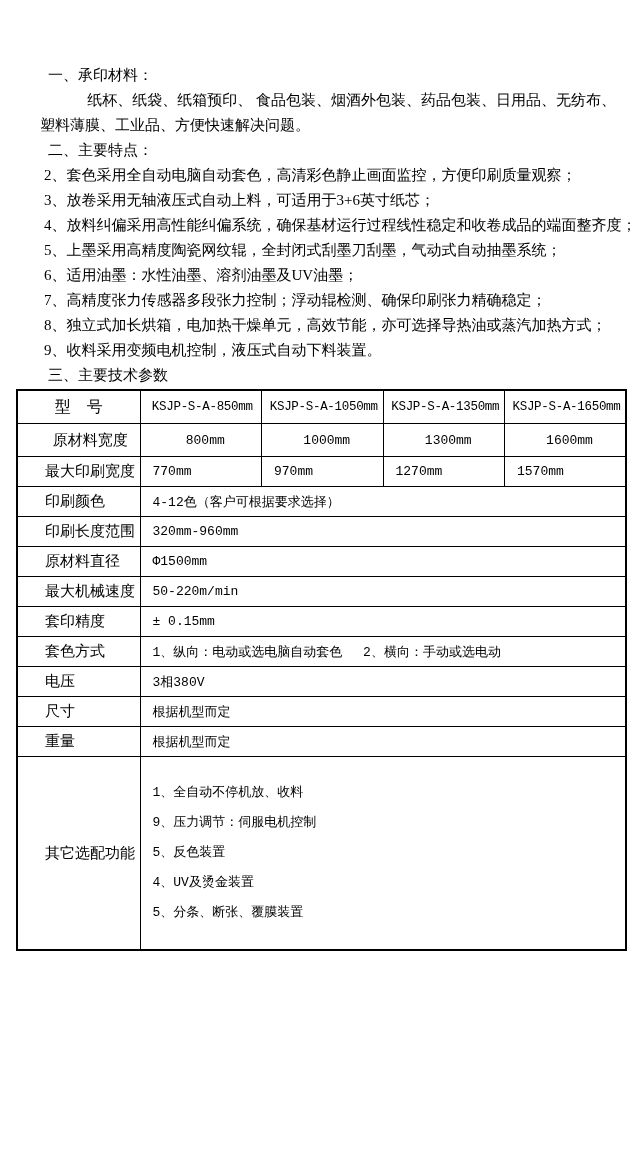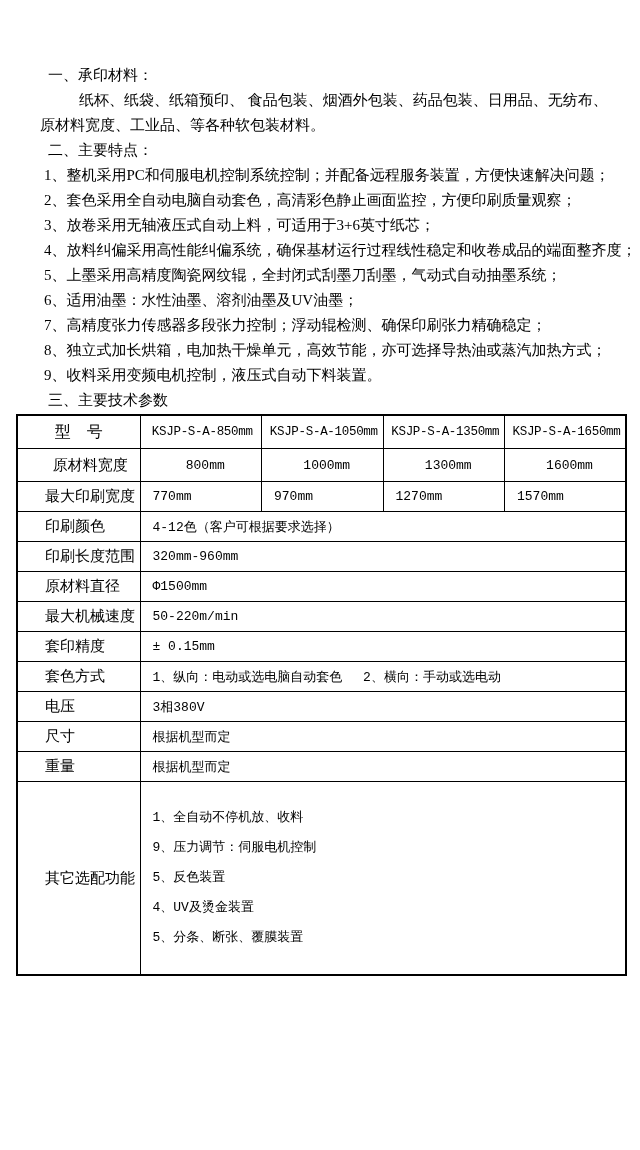--- a/index.html
+++ b/index.html
@@ -12,21 +12,21 @@
   .page { position: relative; width: 640px; height: 1150px; overflow: hidden; }
 
   .content { padding: 63px 16px 0 40px; }
   .content p {
     margin: 0;
     font-size: 15px;
     line-height: 25px;
     white-space: nowrap;
   }
   .heading { margin-left: 8px !important; }
-  .para-first { margin-left: 39px !important; }
+  .para-first { margin-left: 39px !important; text-align: center; }
   .para-cont { margin-left: 0 !important; }
   .feature { margin-left: 4px !important; }
 
   table.specs {
     border-collapse: collapse;
     table-layout: fixed;
     margin: 1px 0 0 16px;
     width: 609px;
     border: 2px solid #000;
   }
@@ -70,24 +70,23 @@
     white-space: nowrap;
   }
 </style>
 </head>
 <body>
 
 <div class="page">
   <div class="content">
     <p class="heading">一、承印材料：</p>
     <p class="para-first">纸杯、纸袋、纸箱预印、 食品包装、烟酒外包装、药品包装、日用品、无纺布、</p>
-    <p class="para-cont">原材料宽度、工业品、等各种软包装材料。</p>
+    <p class="para-cont">塑料薄膜、工业品、方便快速解决问题。</p>
 
     <p class="heading">二、主要特点：</p>
-    <p class="feature">1、整机采用PC和伺服电机控制系统控制；并配备远程服务装置，方便快速解决问题；</p>
     <p class="feature">2、套色采用全自动电脑自动套色，高清彩色静止画面监控，方便印刷质量观察；</p>
     <p class="feature">3、放卷采用无轴液压式自动上料，可适用于3+6英寸纸芯；</p>
     <p class="feature">4、放料纠偏采用高性能纠偏系统，确保基材运行过程线性稳定和收卷成品的端面整齐度；</p>
     <p class="feature">5、上墨采用高精度陶瓷网纹辊，全封闭式刮墨刀刮墨，气动式自动抽墨系统；</p>
     <p class="feature">6、适用油墨：水性油墨、溶剂油墨及UV油墨；</p>
     <p class="feature">7、高精度张力传感器多段张力控制；浮动辊检测、确保印刷张力精确稳定；</p>
     <p class="feature">8、独立式加长烘箱，电加热干燥单元，高效节能，亦可选择导热油或蒸汽加热方式；</p>
     <p class="feature">9、收料采用变频电机控制，液压式自动下料装置。</p>
 
     <p class="heading">三、主要技术参数</p>

